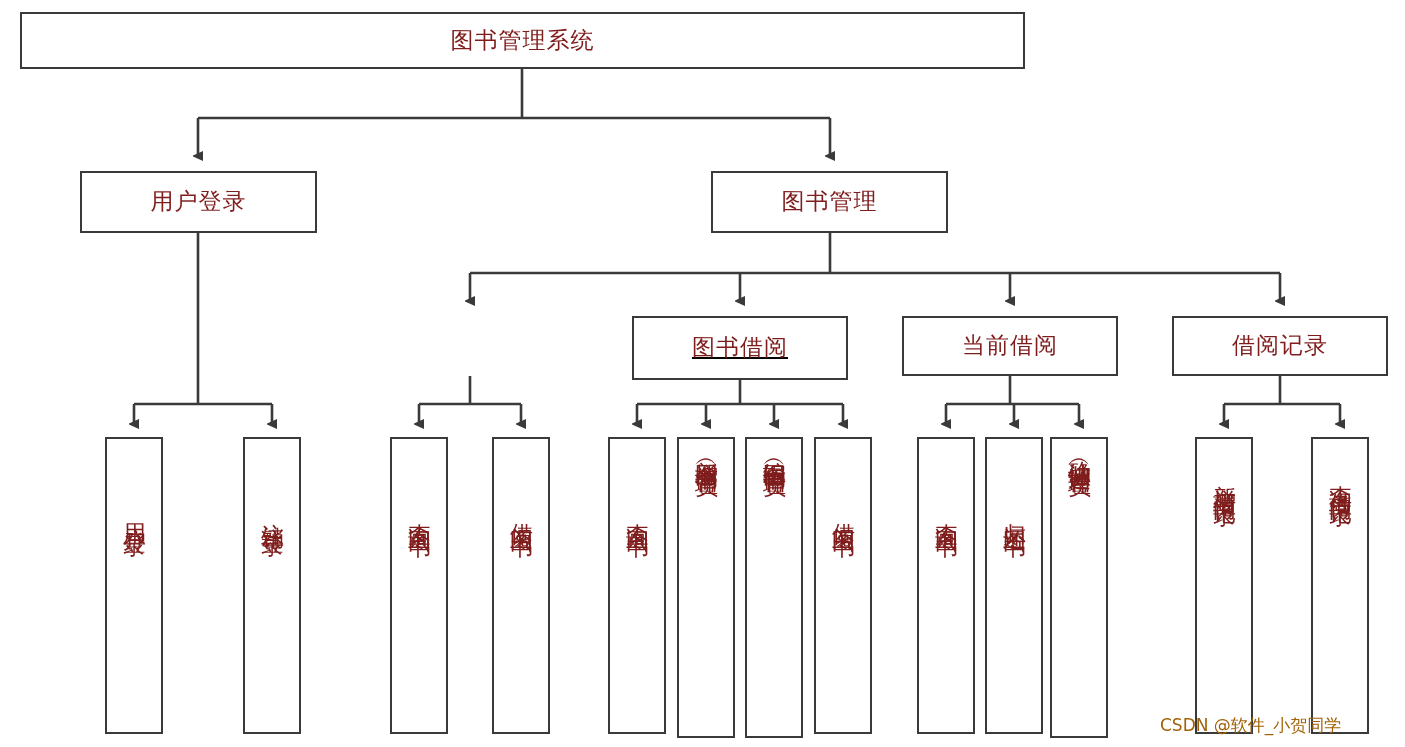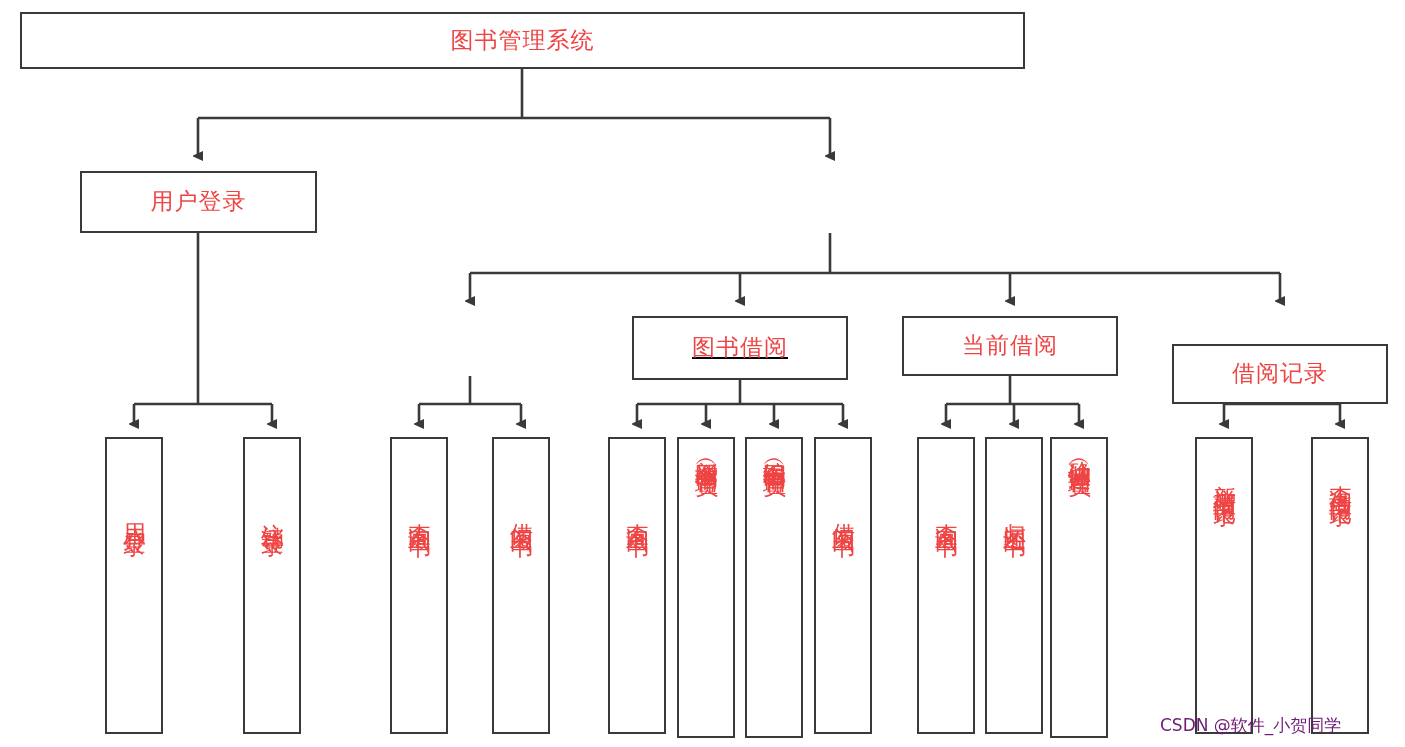--- a/index.html
+++ b/index.html
@@ -28,21 +28,21 @@
     position: absolute;
     box-sizing: border-box;
     background: #ffffff;
     border: 2px solid #3a3a3a;
     display: flex;
     align-items: center;
     justify-content: center;
     z-index: 2;
   }
   .node-label {
-    color: #ef4444;
+    color: #7f1d1d;
     letter-spacing: 1px;
     line-height: 1.12;
     white-space: nowrap;
   }
   
   .node.horiz .node-label {
     font-size: 23px;
   }
   
   .node.vert {
@@ -58,21 +58,21 @@
     white-space: nowrap;
   }
   .node.vert.leaf-tall .node-label {
     letter-spacing: 2px;
   }
   .watermark {
     position: absolute;
     left: 1160px;
     top: 714px;
     font-size: 17px;
-    color: #701a75;
+    color: #a16207;
     white-space: nowrap;
     z-index: 3;
   }
 </style>
 </head>
 <body>
 
 <div id="canvas">
 
   <svg id="edges" viewBox="0 0 1405 747">
@@ -125,28 +125,31 @@
     </g>
   </svg>
 
   <div class="node horiz" style="left:20px; top:12px; width:1005px; height:57px;">
     <span class="node-label">图书管理系统</span>
   </div>
 
   <div class="node horiz" style="left:80px; top:171px; width:237px; height:62px;">
     <span class="node-label">用户登录</span>
   </div>
+  <div class="node horiz" style="left:711px; top:171px; width:237px; height:62px;">
+    <span class="node-label">图书管理</span>
+  </div>
 
   <div class="node horiz" style="left:632px; top:316px; width:216px; height:64px;text-decoration:underline;">
     <span class="node-label">图书借阅</span>
   </div>
   <div class="node horiz" style="left:902px; top:316px; width:216px; height:60px;font-family:Liberation Serif, serif;">
     <span class="node-label">当前借阅</span>
   </div>
-  <div class="node horiz" style="left:1172px; top:316px; width:216px; height:60px;margin-top:28px;">
+  <div class="node horiz" style="left:1172px; top:316px; width:216px; height:60px;">
     <span class="node-label">借阅记录</span>
   </div>
 
   <div class="node vert" style="left:105px; top:437px; width:58px; height:297px; padding-top:66px;">
     <span class="node-label">用户登录</span>
   </div>
   <div class="node vert" style="left:243px; top:437px; width:58px; height:297px; padding-top:66px;">
     <span class="node-label">注销登录</span>
   </div>
 

